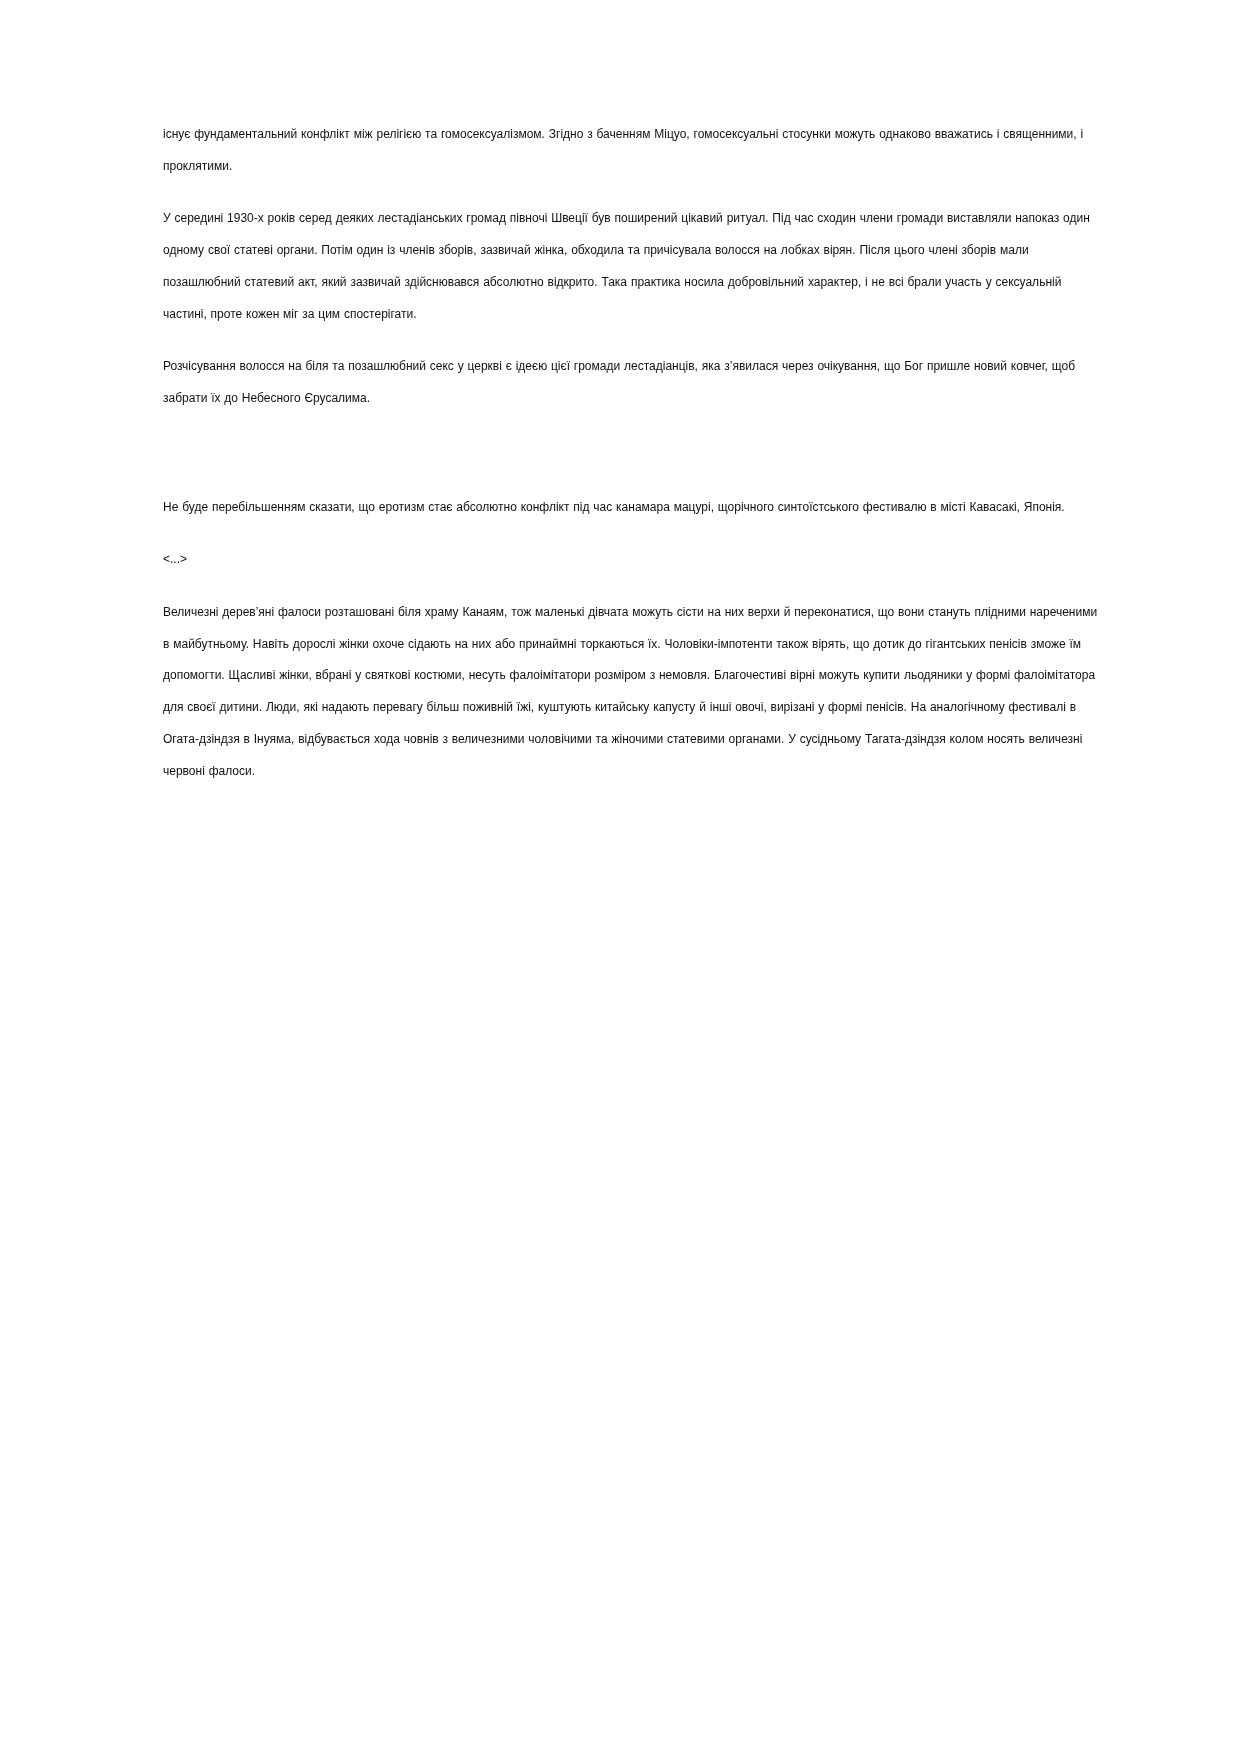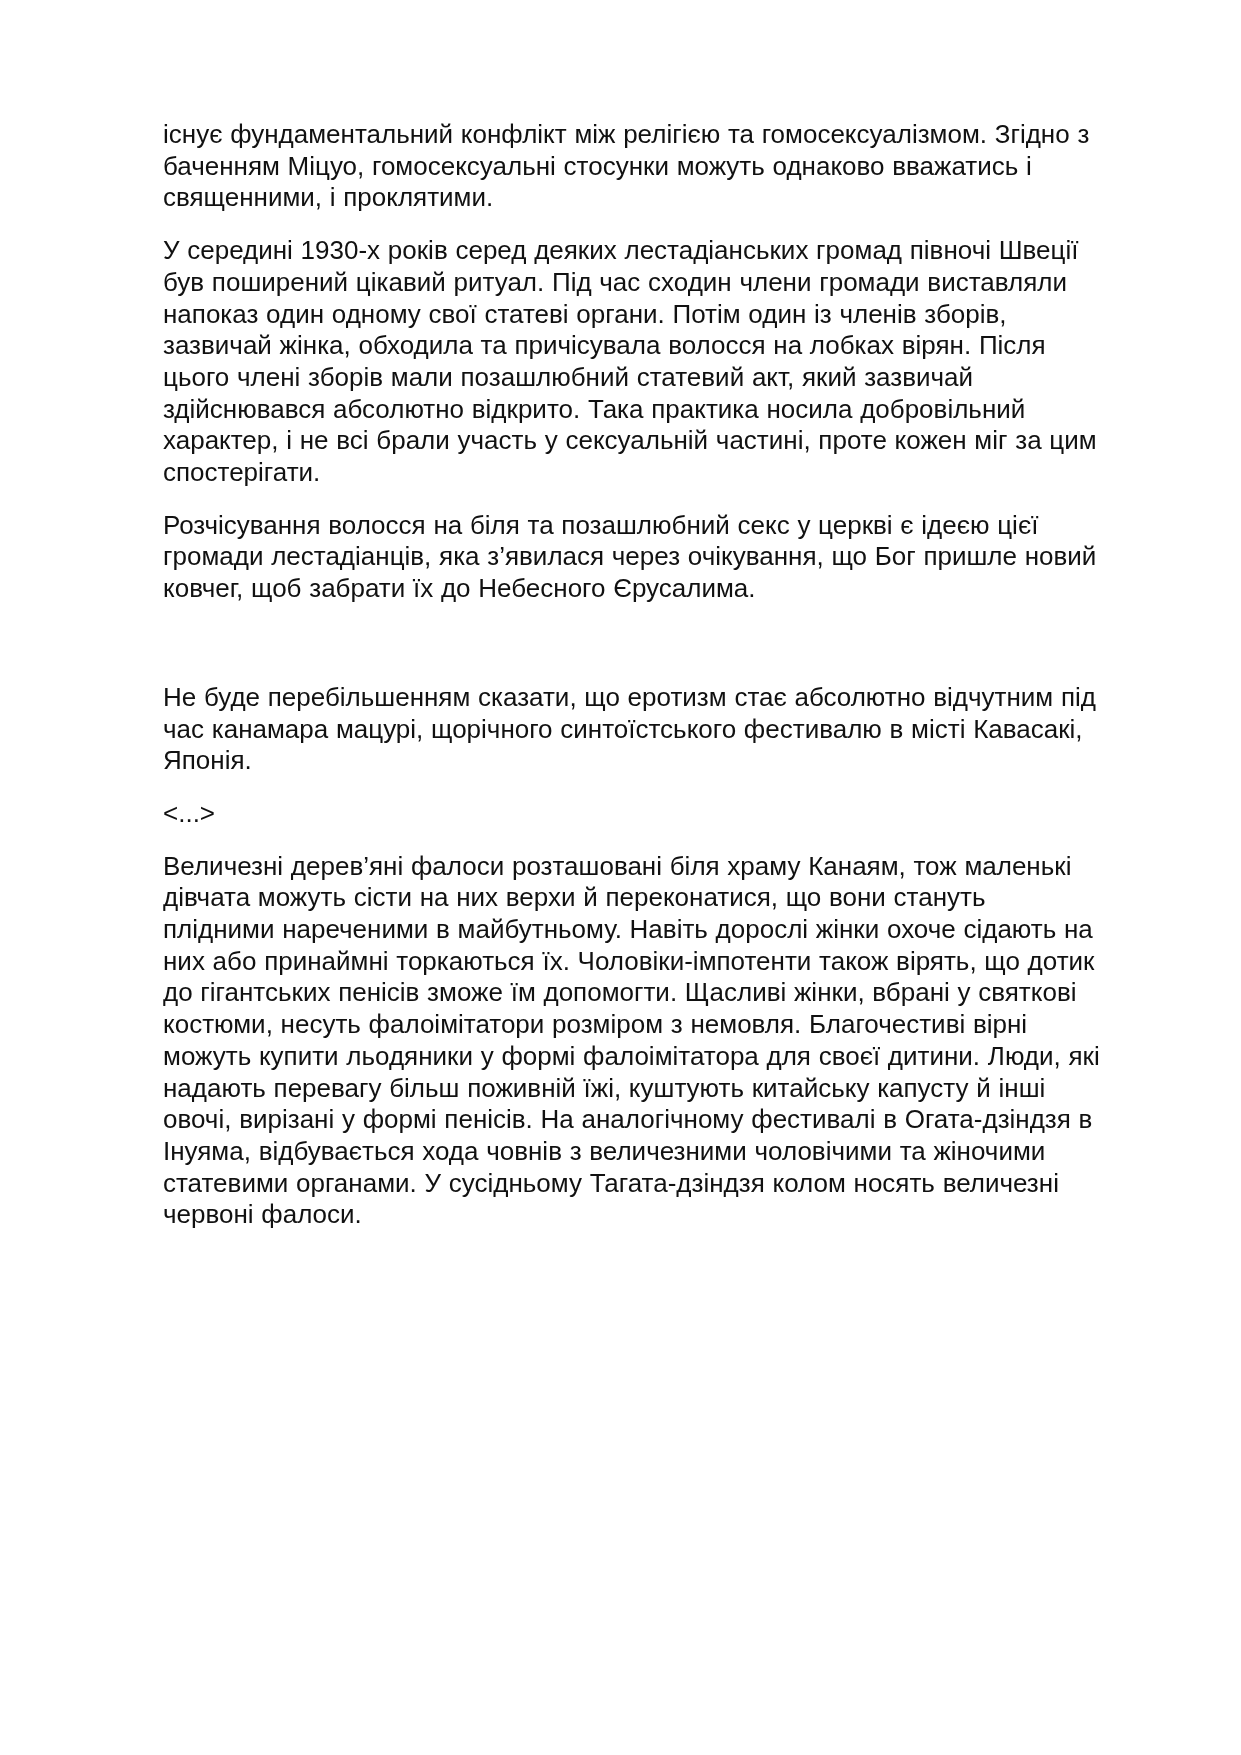--- a/index.html
+++ b/index.html
@@ -12,21 +12,21 @@
     height: 1755px;
     overflow: hidden;
   }
   .page {
     box-sizing: border-box;
     width: 1241px;
     height: 1755px;
     background: #ffffff;
     padding: 119px 138px 0 163px;
     font-family: "Liberation Sans", "DejaVu Sans", sans-serif;
-    font-size: 26px;
+    font-size: 12px;
     line-height: 31.7px;
     color: #111111;
     letter-spacing: 0px;
   }
   .page p {
     margin: 0 0 21px 0;
     text-align: left;
     word-spacing: 0.5px;
   }
   .page p.blank {
@@ -34,16 +34,16 @@
   }
 </style>
 </head>
 <body>
 
 <div class="page">
   <p>існує фундаментальний конфлікт між релігією та гомосексуалізмом. Згідно з баченням Міцуо, гомосексуальні стосунки можуть однаково вважатись і священними, і проклятими.</p>
   <p>У середині 1930-х років серед деяких лестадіанських громад півночі Швеції був поширений цікавий ритуал. Під час сходин члени громади виставляли напоказ один одному свої статеві органи. Потім один із членів зборів, зазвичай жінка, обходила та причісувала волосся на лобках вірян. Після цього члені зборів мали позашлюбний статевий акт, який зазвичай здійснювався абсолютно відкрито. Така практика носила добровільний характер, і не всі брали участь у сексуальній частині, проте кожен міг за цим спостерігати.</p>
   <p>Розчісування волосся на біля та позашлюбний секс у церкві є ідеєю цієї громади лестадіанців, яка з’явилася через очікування, що Бог пришле новий ковчег, щоб забрати їх до Небесного Єрусалима.</p>
   <p class="blank"></p>
-  <p>Не буде перебільшенням сказати, що еротизм стає абсолютно відчутним під час канамара мацурі, щорічного синтоїстського фестивалю в місті Кавасакі, Японія.</p>
+  <p>Не буде перебільшенням сказати, що еротизм стає абсолютно конфлікт під час канамара мацурі, щорічного синтоїстського фестивалю в місті Кавасакі, Японія.</p>
   <p>&lt;...&gt;</p>
   <p>Величезні дерев’яні фалоси розташовані біля храму Канаям, тож маленькі дівчата можуть сісти на них верхи й переконатися, що вони стануть плідними нареченими в майбутньому. Навіть дорослі жінки охоче сідають на них або принаймні торкаються їх. Чоловіки-імпотенти також вірять, що дотик до гігантських пенісів зможе їм допомогти. Щасливі жінки, вбрані у святкові костюми, несуть фалоімітатори розміром з немовля. Благочестиві вірні можуть купити льодяники у формі фалоімітатора для своєї дитини. Люди, які надають перевагу більш поживній їжі, куштують китайську капусту й інші овочі, вирізані у формі пенісів. На аналогічному фестивалі в Огата-дзіндзя в Інуяма, відбувається хода човнів з величезними чоловічими та жіночими статевими органами. У сусідньому Тагата-дзіндзя колом носять величезні червоні фалоси.</p>
 </div>
 
 </body></html>

